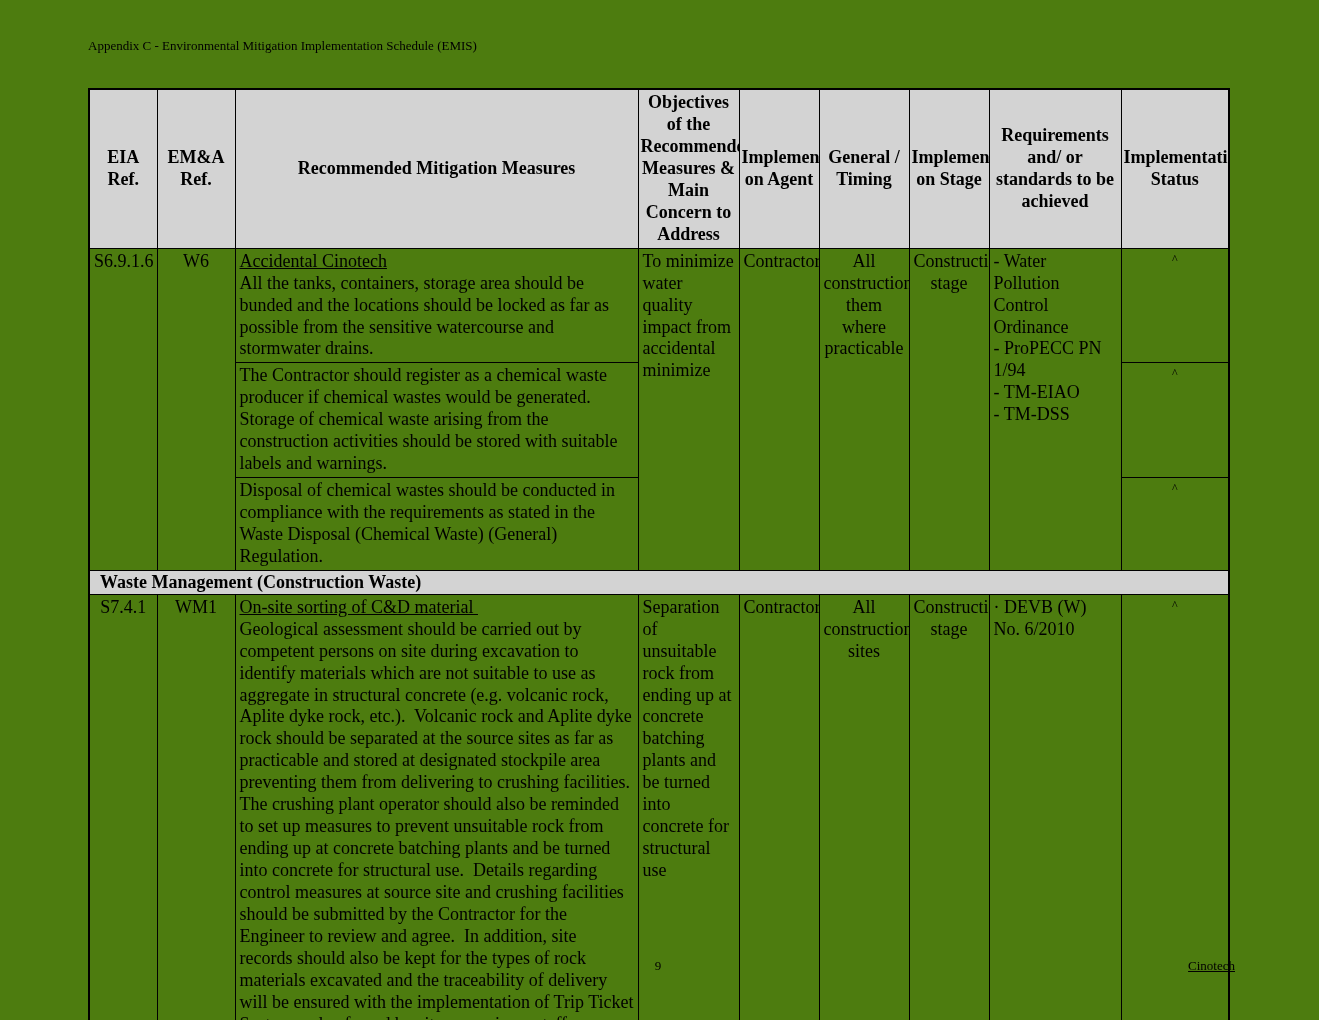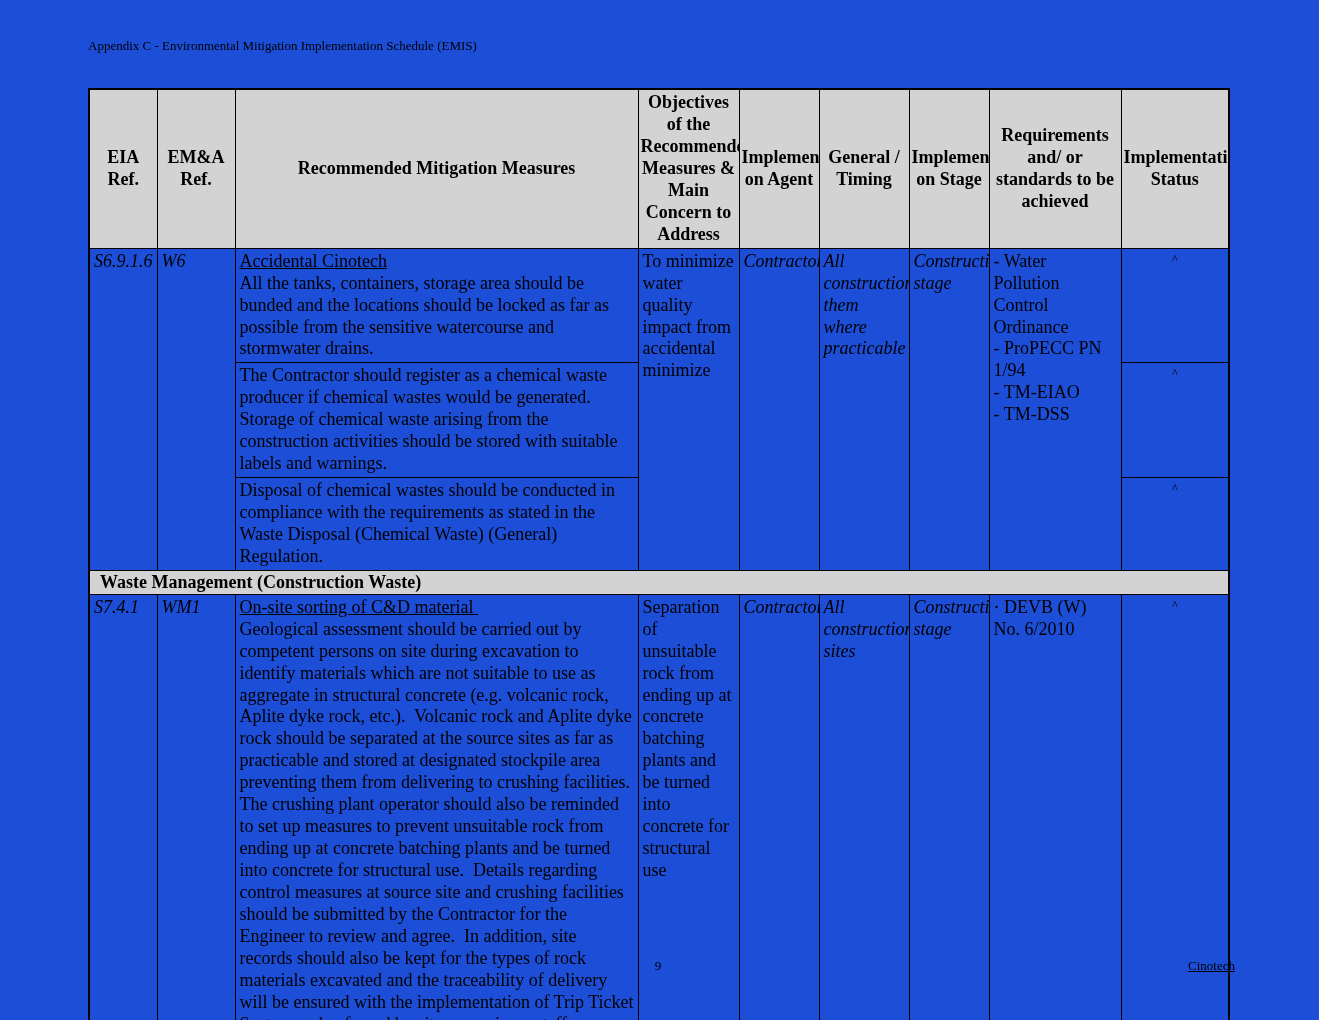--- a/index.html
+++ b/index.html
@@ -9,21 +9,21 @@
     width: 1319px;
     height: 1020px;
     font-family: "Liberation Serif", "DejaVu Serif", serif;
     color: #000;
     overflow: hidden;
   }
   .sheet {
     position: relative;
     width: 1319px;
     height: 1020px;
-    background: #1d4ed8;
+    background: #4d7c0f;
   }
   .doc-header {
     position: absolute;
     left: 88px;
     top: 38px;
     font-size: 13px;
   }
   table.emis {
     position: absolute;
     left: 88px;
@@ -43,21 +43,21 @@
   }
   thead th {
     background: #d3d3d3;
     font-weight: bold;
     text-align: center;
     vertical-align: middle;
     height: 74px;
     padding: 2px 2px;
   }
   [data-bind] { white-space: pre-wrap; }
-  .c { text-align: left; font-style: italic; }
+  .c { text-align: center; }
   .measure-title { text-decoration: underline; white-space: pre-wrap; }
   .status-cell {
     text-align: center;
     font-size: 12px;
     line-height: 1;
     padding-top: 4px;
   }
   tr.section-row td {
     background: #d3d3d3;
     font-weight: bold;

